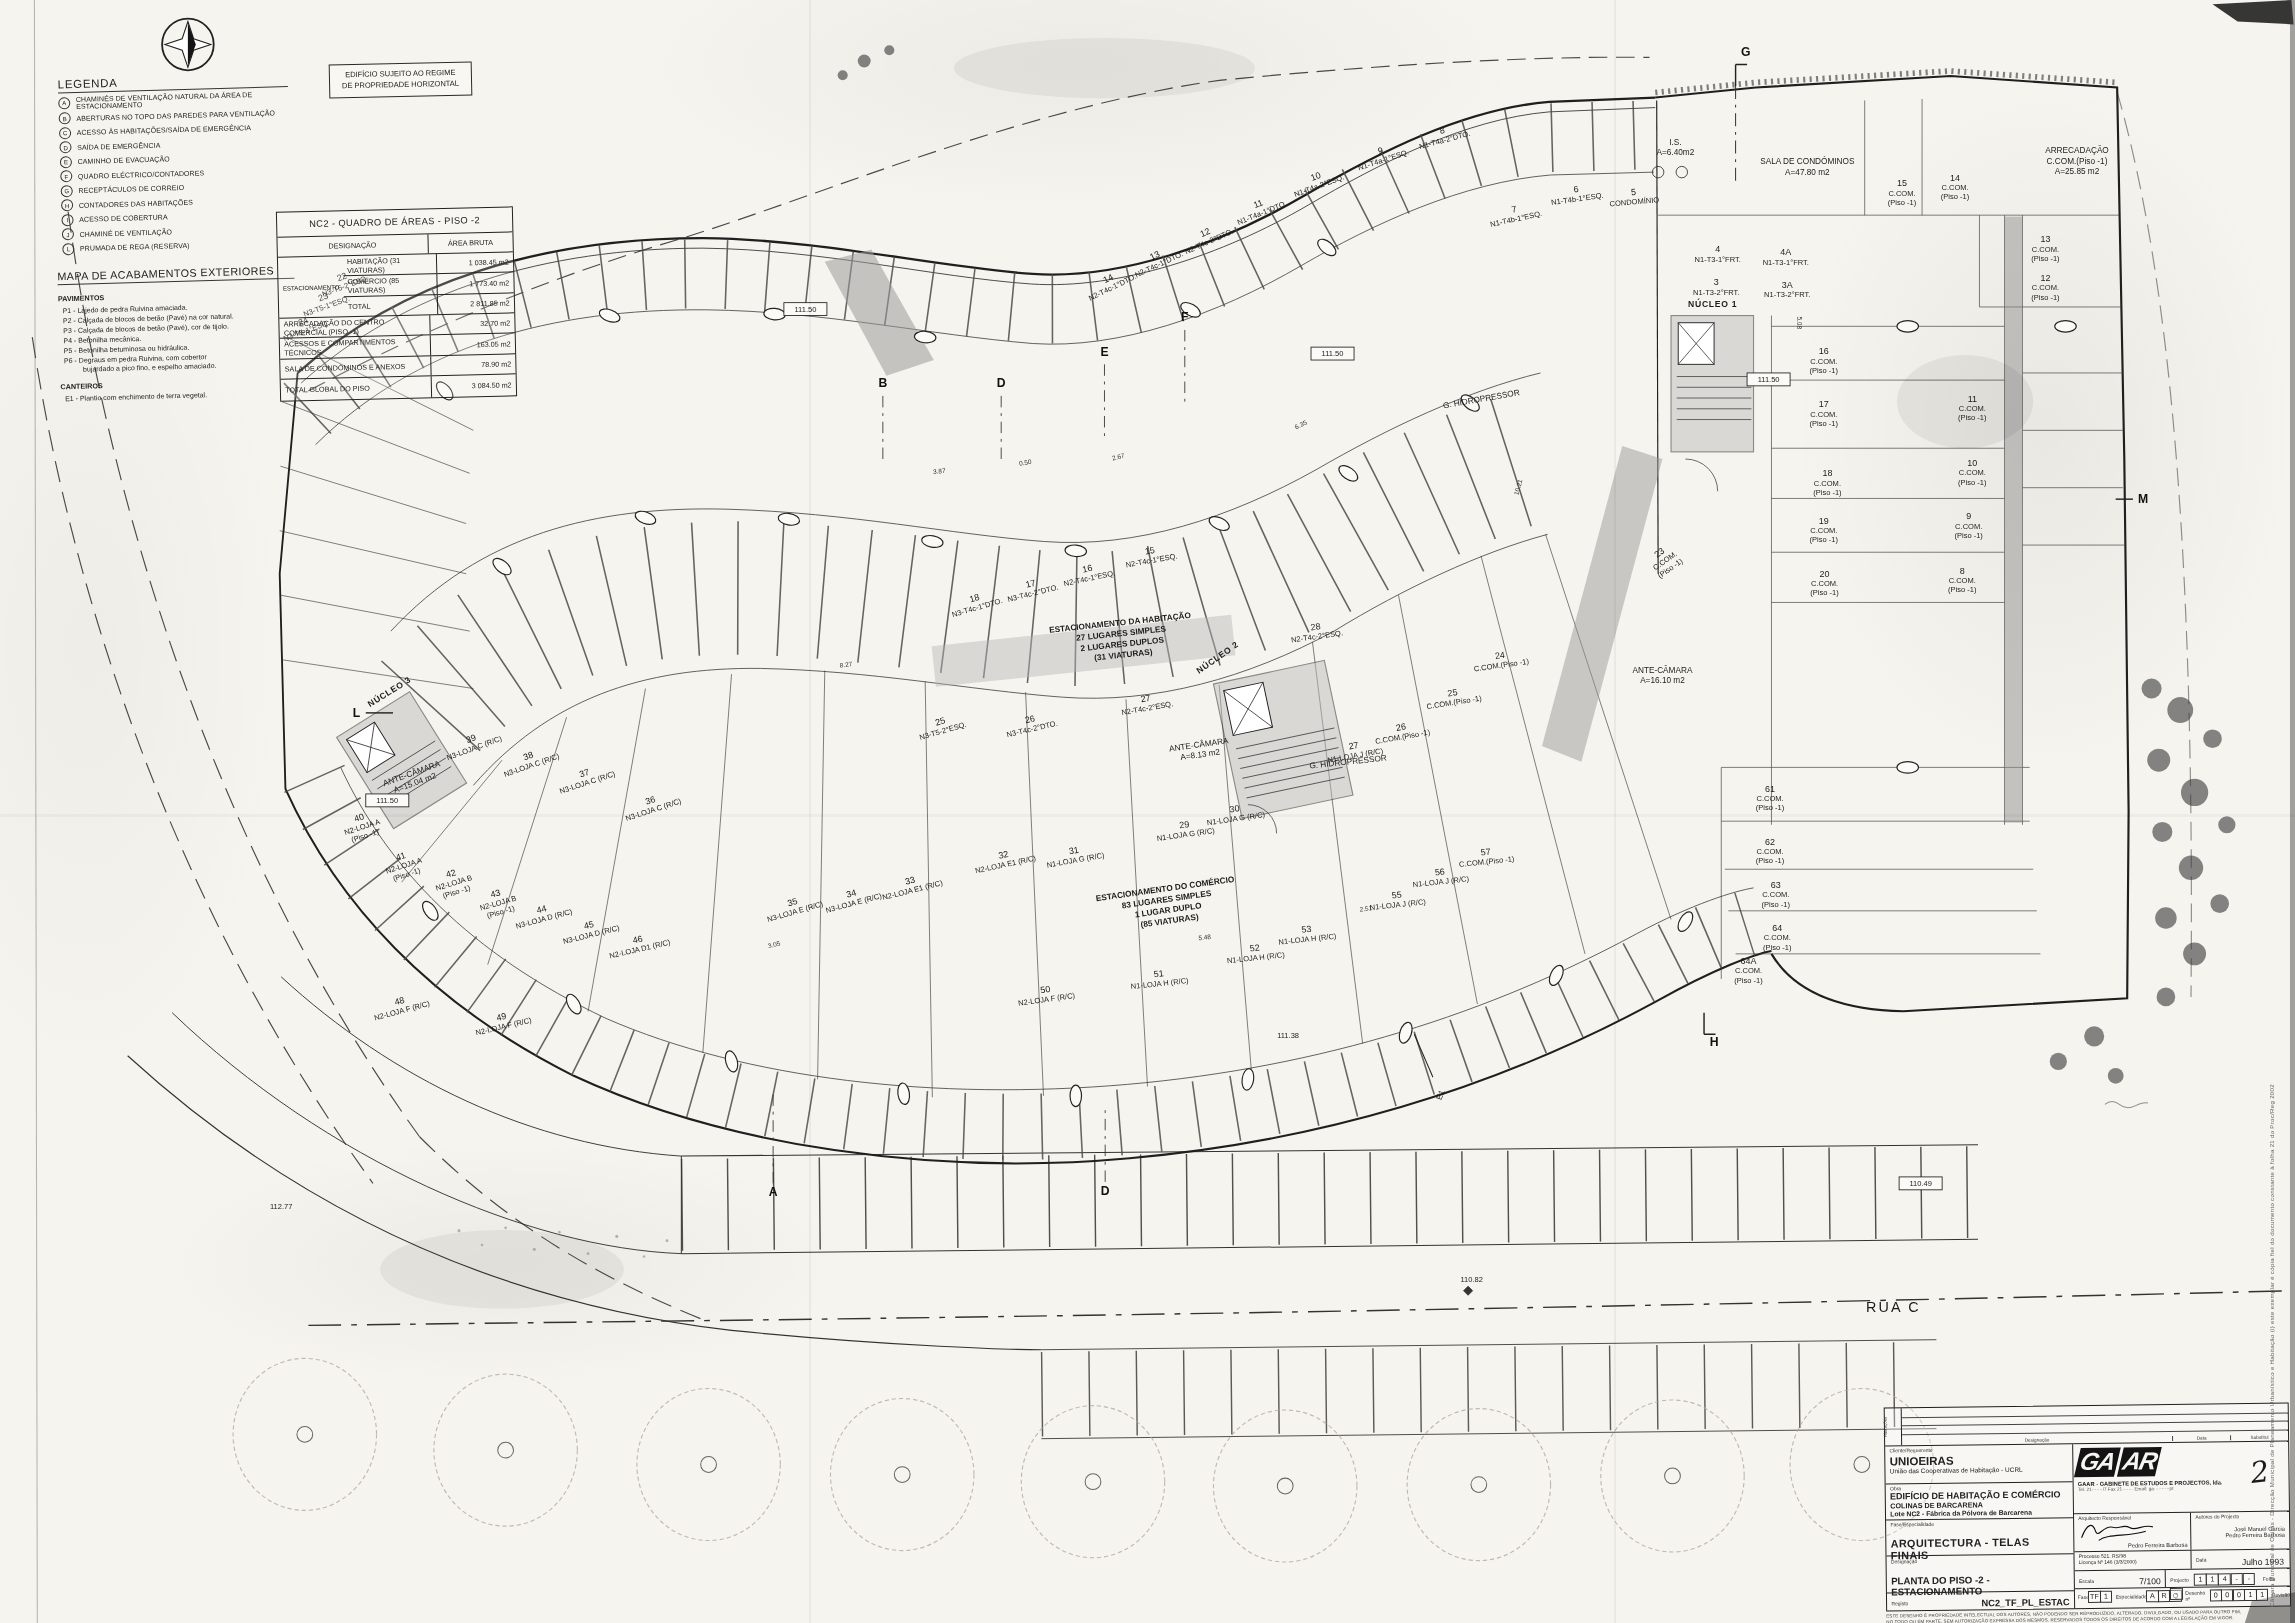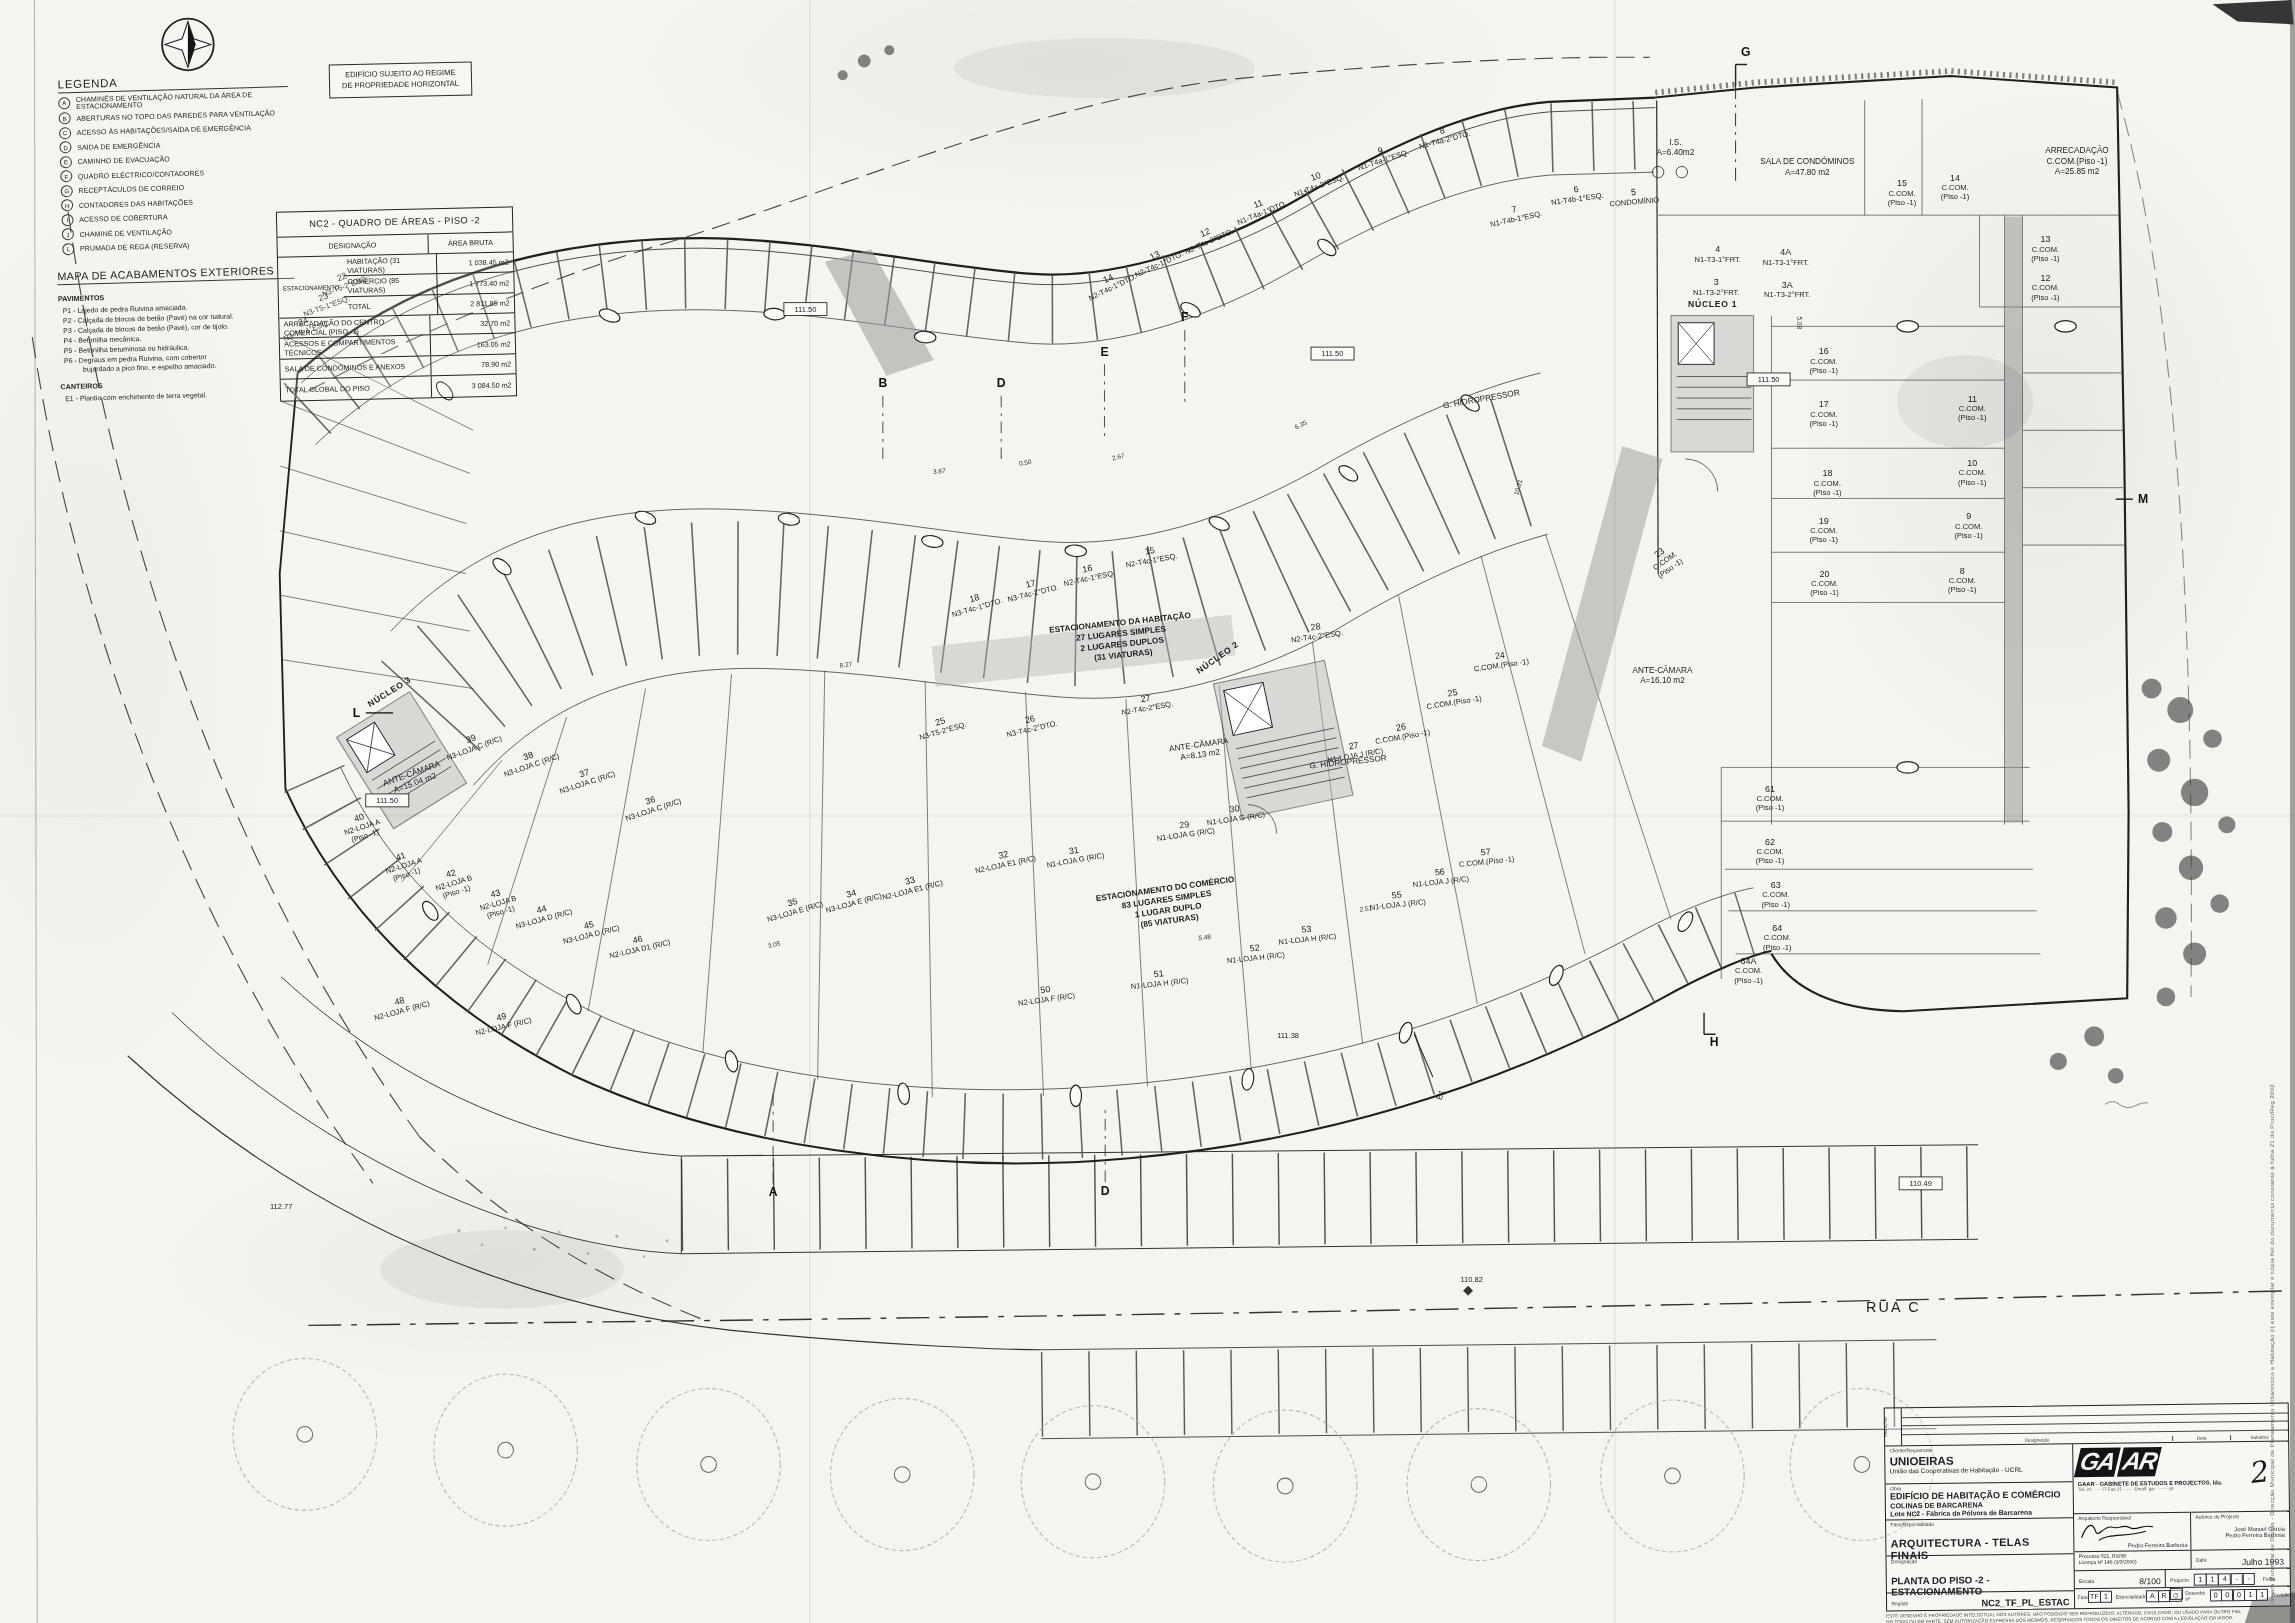--- a/index.html
+++ b/index.html
@@ -982,21 +982,21 @@
               <div style="font-size:5px">Licença Nº 146 (3/3/2000)</div>
             </div>
             <div class="cell" style="border-top:none;flex:1">
               <span class="tbl">Data</span>
               <span style="position:absolute;right:5.7px;bottom:1.4px;font-size:8.6px">Julho 1993</span>
             </div>
           </div>
           <div style="display:flex;border-top:1.1px solid #222;height:17px">
             <div class="cell" style="border-top:none;width:38%;border-right:0.9px solid #222">
               <span class="tbl">Escala</span>
-              <span style="position:absolute;right:4.3px;bottom:1.4px;font-size:8.6px">8/100</span>
+              <span style="position:absolute;right:4.3px;bottom:1.4px;font-size:8.6px">7/100</span>
             </div>
             <div class="cell" style="border-top:none;flex:1">
               <span class="tbl">Projecto</span>
               <span style="margin-left:2.9px"><span class="bx">1</span><span class="bx">1</span><span class="bx">4</span><span class="bx">-</span><span class="bx">-</span></span>
               <span class="tbl" style="margin-left:4.3px">Folha</span>
               <span class="bx">-</span>
             </div>
           </div>
           <div style="display:flex;border-top:1.1px solid #222;height:16px;align-items:center">
             <span class="tbl" style="margin-left:2.9px">Fase</span>

